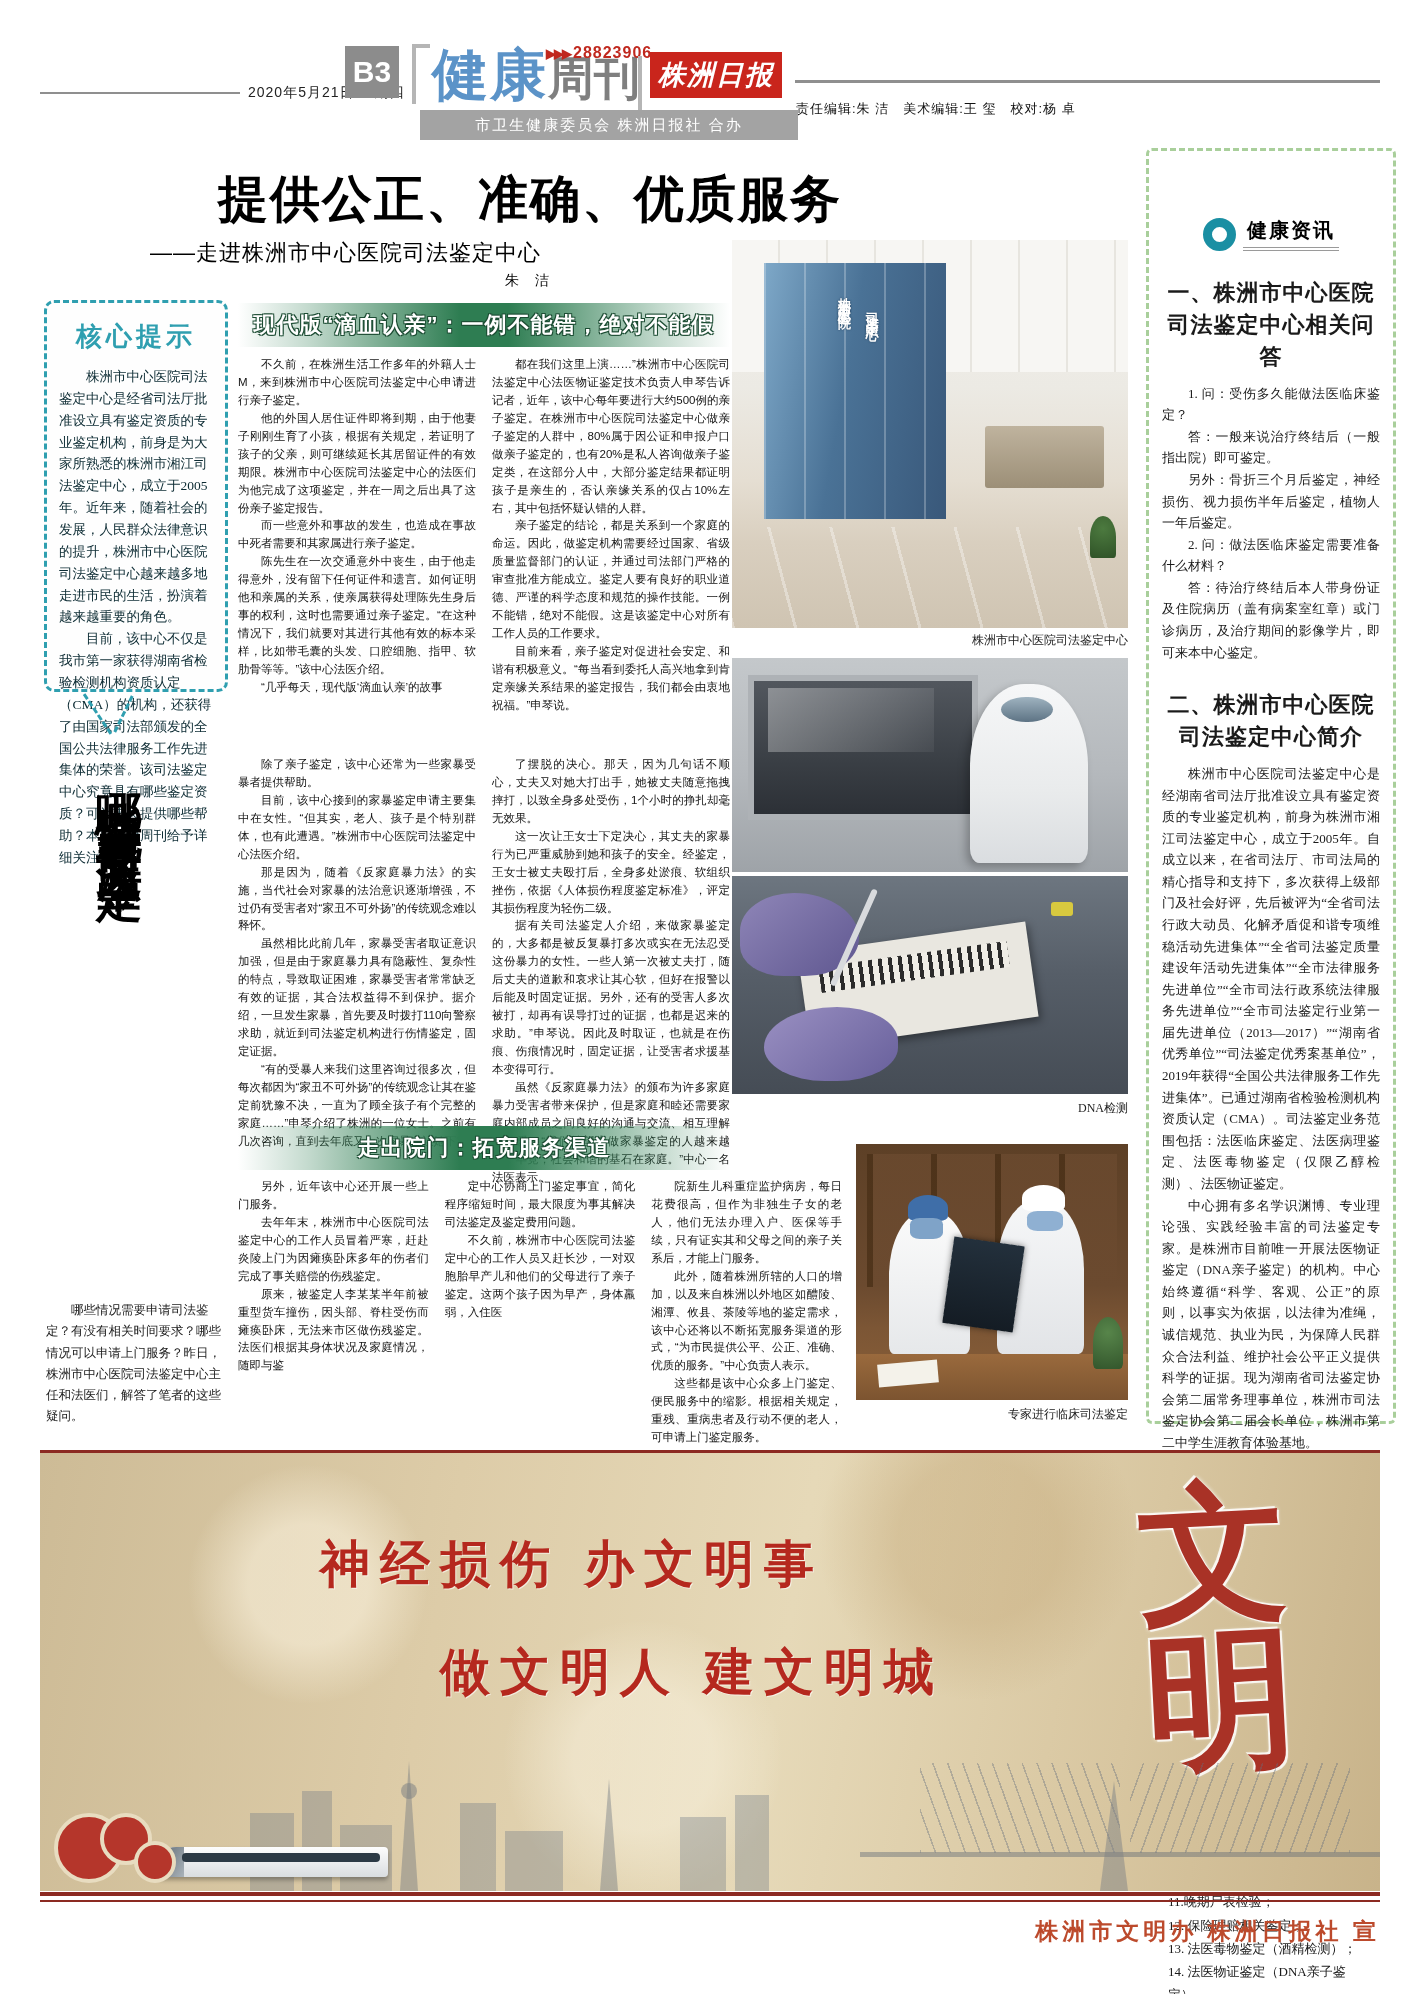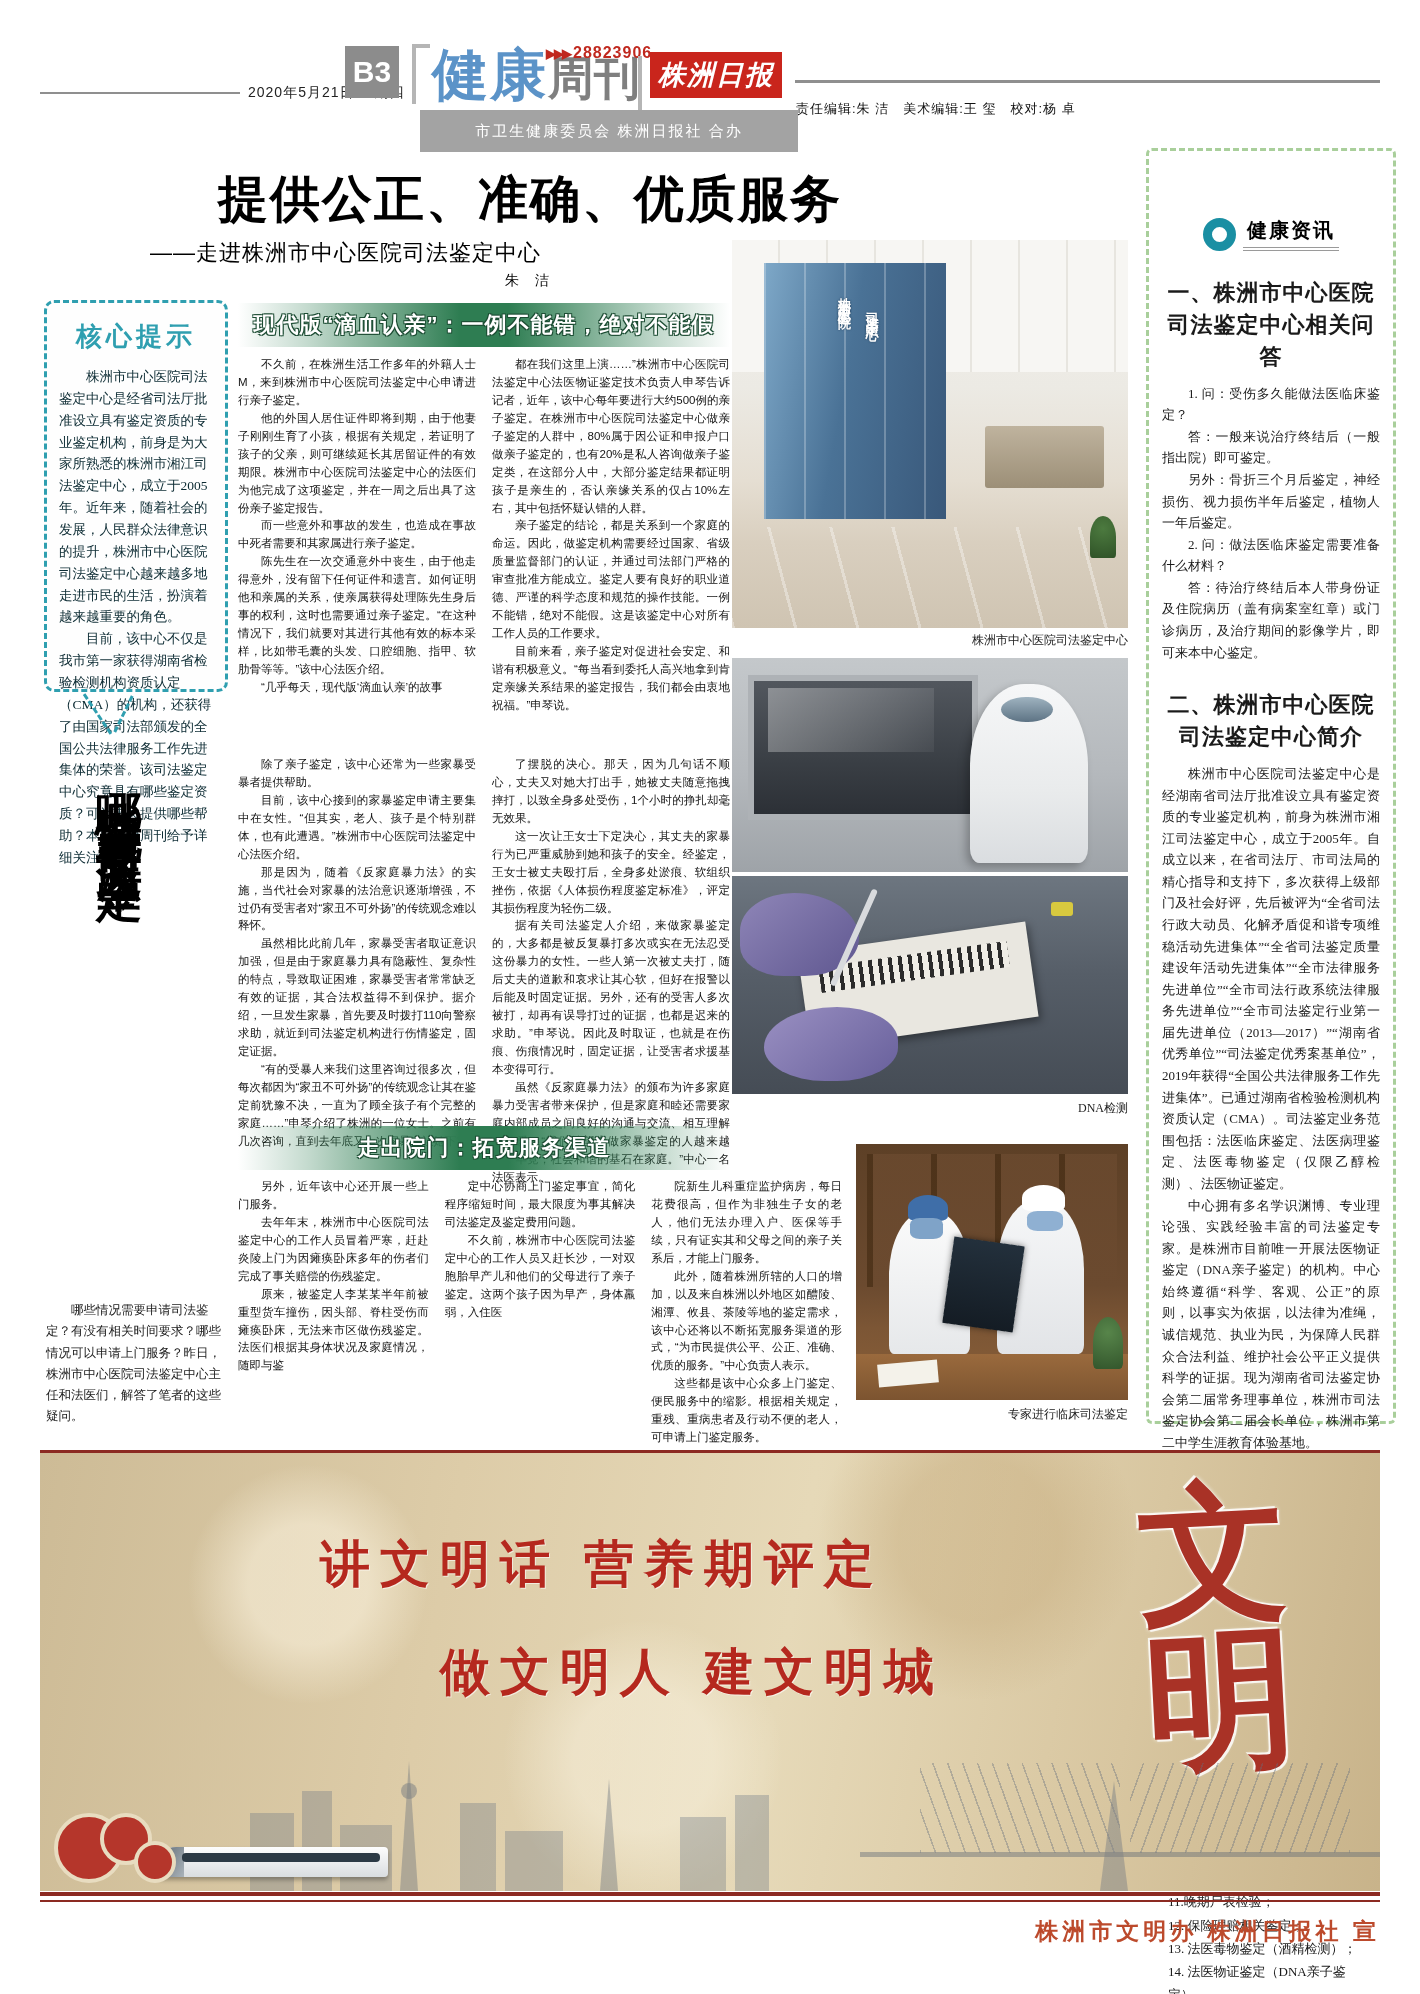--- a/index.html
+++ b/index.html
@@ -179,21 +179,21 @@
   <div class="abs masthead" style="left:432px;top:38px;">
     <span class="m1">健康</span><span class="m2">周刊</span>
   </div>
   <div class="abs phone" style="left:546px;top:44px;">
     <span class="arr">▶▶▶</span><span>28823906</span>
   </div>
   <div class="abs bracket-r" style="left:624px;top:56px;width:14px;height:56px;"></div>
   <div class="abs paperlogo" style="left:650px;top:52px;width:132px;height:46px;">株洲日报</div>
   <div class="abs rule" style="left:795px;top:80px;width:585px;height:3px;"></div>
   <div class="abs editors" style="left:796px;top:100px;">责任编辑:朱 洁　美术编辑:王 玺　校对:杨 卓</div>
-  <div class="abs coband" style="left:420px;top:110px;width:378px;height:42px;">市卫生健康委员会 株洲日报社 合办</div>
+  <div class="abs coband" style="left:420px;top:110px;width:378px;height:30px;">市卫生健康委员会 株洲日报社 合办</div>
 
   <div class="abs headline" style="left:150px;top:166px;width:760px;">提供公正、准确、优质服务</div>
   <div class="abs subline" style="left:150px;top:238px;width:760px;">——走进株洲市中心医院司法鉴定中心</div>
   <div class="abs author" style="left:150px;top:272px;width:760px;">朱 洁</div>
 
   <div class="abs bubble" style="left:44px;top:300px;width:184px;height:392px;">
     <p class="bubble-title">核心提示</p>
     <div class="bubble-body">
         <p>株洲市中心医院司法鉴定中心是经省司法厅批准设立具有鉴定资质的专业鉴定机构，前身是为大家所熟悉的株洲市湘江司法鉴定中心，成立于2005年。近年来，随着社会的发展，人民群众法律意识的提升，株洲市中心医院司法鉴定中心越来越多地走进市民的生活，扮演着越来越重要的角色。</p>
         <p>目前，该中心不仅是我市第一家获得湖南省检验检测机构资质认定（CMA）的机构，还获得了由国家司法部颁发的全国公共法律服务工作先进集体的荣誉。该司法鉴定中心究竟具有哪些鉴定资质？可为市民提供哪些帮助？本期健康周刊给予详细关注。</p>
@@ -351,21 +351,21 @@
         <p>10.早期尸表检验；</p>
         <p>11.晚期尸表检验；</p>
         <p>12. 保险理赔相关鉴定；</p>
         <p>13. 法医毒物鉴定（酒精检测）；</p>
         <p>14. 法医物证鉴定（DNA亲子鉴定）。</p>
       </div>
 
   </div>
 
   <div class="abs civ" style="left:40px;top:1450px;width:1340px;height:438px;">
-    <div class="abs slogan" style="left:280px;top:78px;">讲文明话 营养期评定</div>
+    <div class="abs slogan" style="left:280px;top:78px;">神经损伤 办文明事</div>
     <div class="abs slogan" style="left:400px;top:186px;">做文明人 建文明城</div>
     <div class="abs callig" style="left:1092px;top:28px;width:170px;text-align:center;">
       <div>文</div>
       <div>明</div>
     </div>
 
     <div class="skyline">
       <div class="bld" style="left:210px;width:44px;height:78px;"></div>
       <div class="bld" style="left:262px;width:30px;height:100px;"></div>
       <div class="bld" style="left:300px;width:52px;height:66px;"></div>

